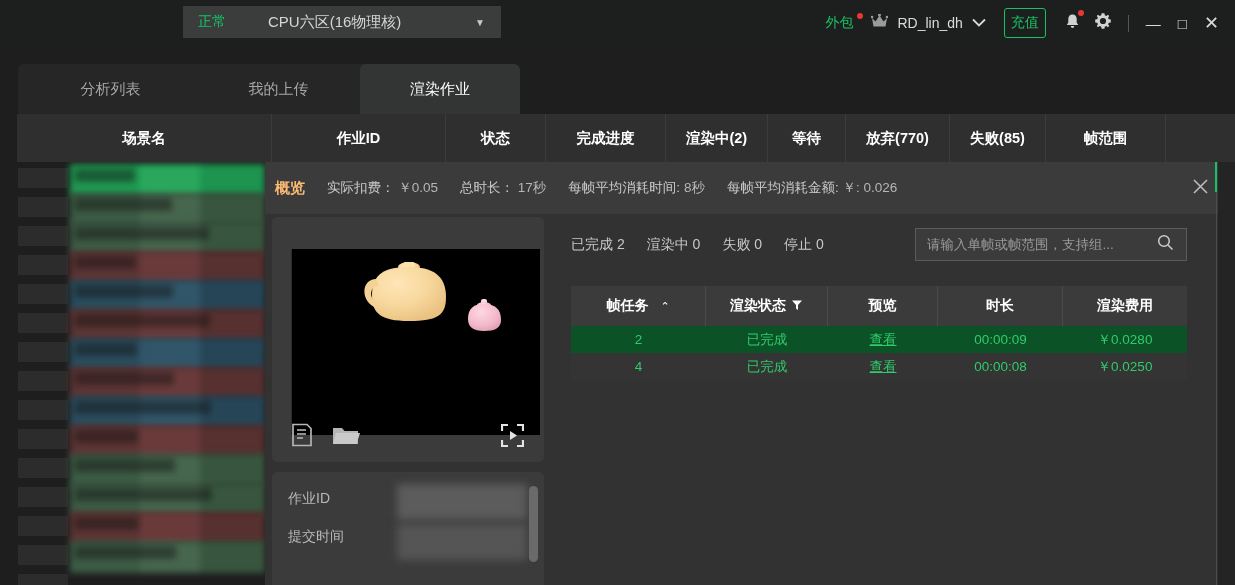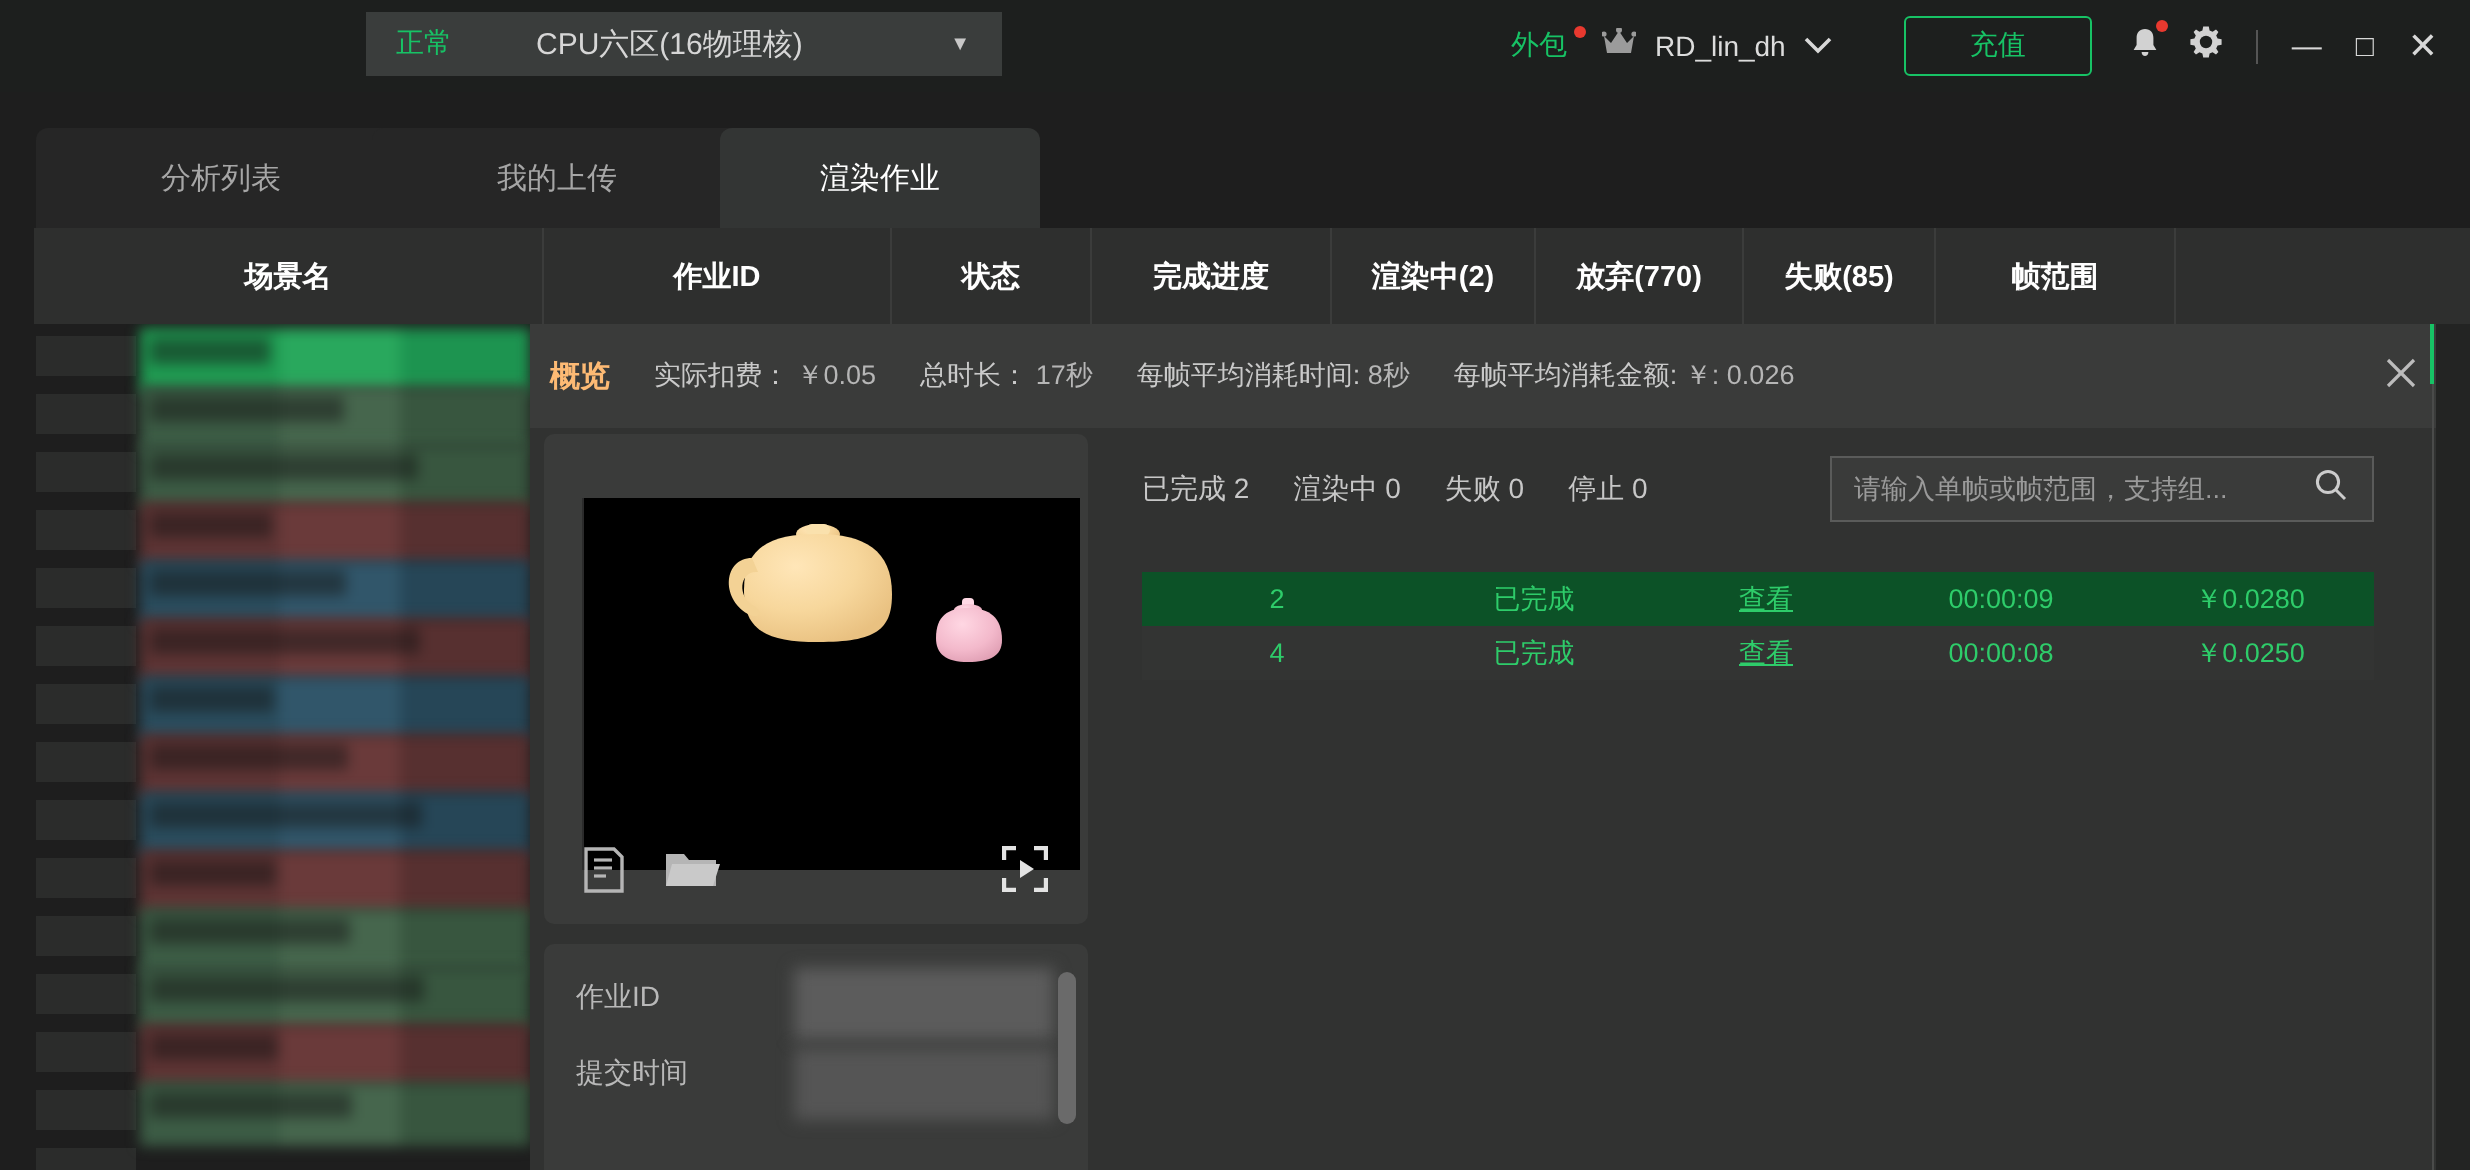--- a/index.html
+++ b/index.html
@@ -55,22 +55,22 @@
   .outsource { color: #17c265; font-size: 14px; margin-right: 4px; }
   .reddot {
     width: 6px; height: 6px; border-radius: 50%;
     background: #e8392f; display: inline-block;
     position: relative; top: -7px;
   }
   .crown { font-size: 15px; margin-left: 8px; color: #9b9b9b; }
   .username { color: #dcdcdc; font-size: 14px; margin-left: 9px; }
   .user-caret { color: #d8d8d8; font-size: 12px; margin-left: 9px; }
   .recharge {
-    margin-left: 36px; border: 1px solid #17c265; border-radius: 3px;
-    color: #17c265; font-size: 14px; padding: 5px 32px;
+    margin-left: 18px; border: 1px solid #17c265; border-radius: 3px;
+    color: #17c265; font-size: 14px; padding: 5px 6px;
   }
   .bell { margin-left: 18px; color: #d2d2d2; font-size: 15px; position: relative; }
   .bell .reddot { position: absolute; top: -3px; right: -3px; }
   .gear { margin-left: 13px; color: #d2d2d2; font-size: 17px; }
   .divider-v {
     margin-left: 16px; width: 1px; height: 17px; background: #555;
   }
   .winbtn { color: #d8d8d8; font-size: 15px; margin-left: 17px; }
   .winbtn.close { margin-right: 16px; font-size: 18px; }
 
@@ -335,20 +335,21 @@
   </div>
 </div>
 
 <div class="colhead">
   <div class="colhead-inner" id="colhead-inner">
       <div class="col" style="width: 255px;">场景名</div>
       <div class="col" style="width: 174px;">作业ID</div>
       <div class="col" style="width: 100px;">状态</div>
       <div class="col" style="width: 120px;">完成进度</div>
       <div class="col" style="width: 102px;">渲染中(2)</div>
+      <div class="col" style="width: 78px;">等待</div>
       <div class="col" style="width: 104px;">放弃(770)</div>
       <div class="col" style="width: 96px;">失败(85)</div>
       <div class="col" style="width: 120px;">帧范围</div>
     </div>
 </div>
 
 <div class="joblist">
   <div class="jl-gutter" id="jl-gutter">
       <div class="g" style="top: 6px;"></div>
       <div class="g" style="top: 35px;"></div>
@@ -573,20 +574,41 @@
       <input placeholder="请输入单帧或帧范围，支持组..." style="">
       <span class="search-ic">
         <svg width="17" height="17" viewBox="0 0 17 17">
             <circle cx="7" cy="7" r="5.3" stroke="#cccccc" stroke-width="1.5" fill="none"></circle>
             <line x1="11" y1="11" x2="15.5" y2="15.5" stroke="#cccccc" stroke-width="1.5"></line>
           </svg>
       </span>
     </div>
 
     <div class="ftable">
+      <div class="fthead" id="fthead">
+          <div class="fth" style="width: 135px;">
+            <span>帧任务</span>
+            <span style="margin-left: 12px; font-size: 11px; font-weight: normal;">⌃</span>
+          </div>
+          <div class="fth" style="width: 122px;">
+            <span>渲染状态</span>
+            <span style="margin-left: 5px;"><svg width="12" height="12" viewBox="0 0 12 12">
+                <path d="M1 1.5 L11 1.5 L7 6 L7 11 L5 9.5 L5 6 Z" fill="#ffffff"></path>
+              </svg></span>
+          </div>
+          <div class="fth" style="width: 110px;">
+            <span>预览</span>
+          </div>
+          <div class="fth" style="width: 125px;">
+            <span>时长</span>
+          </div>
+          <div class="fth" style="width: 124px;">
+            <span>渲染费用</span>
+          </div>
+        </div>
       <div id="ftbody">
           <div class="ftrow sel">
             <div class="ftd" style="width: 135px;">2</div>
             <div class="ftd" style="width: 122px;">已完成</div>
             <div class="ftd link" style="width: 110px;">查看</div>
             <div class="ftd" style="width: 125px;">00:00:09</div>
             <div class="ftd" style="width: 124px;">￥0.0280</div>
           </div>
           <div class="ftrow alt">
             <div class="ftd" style="width: 135px;">4</div>

